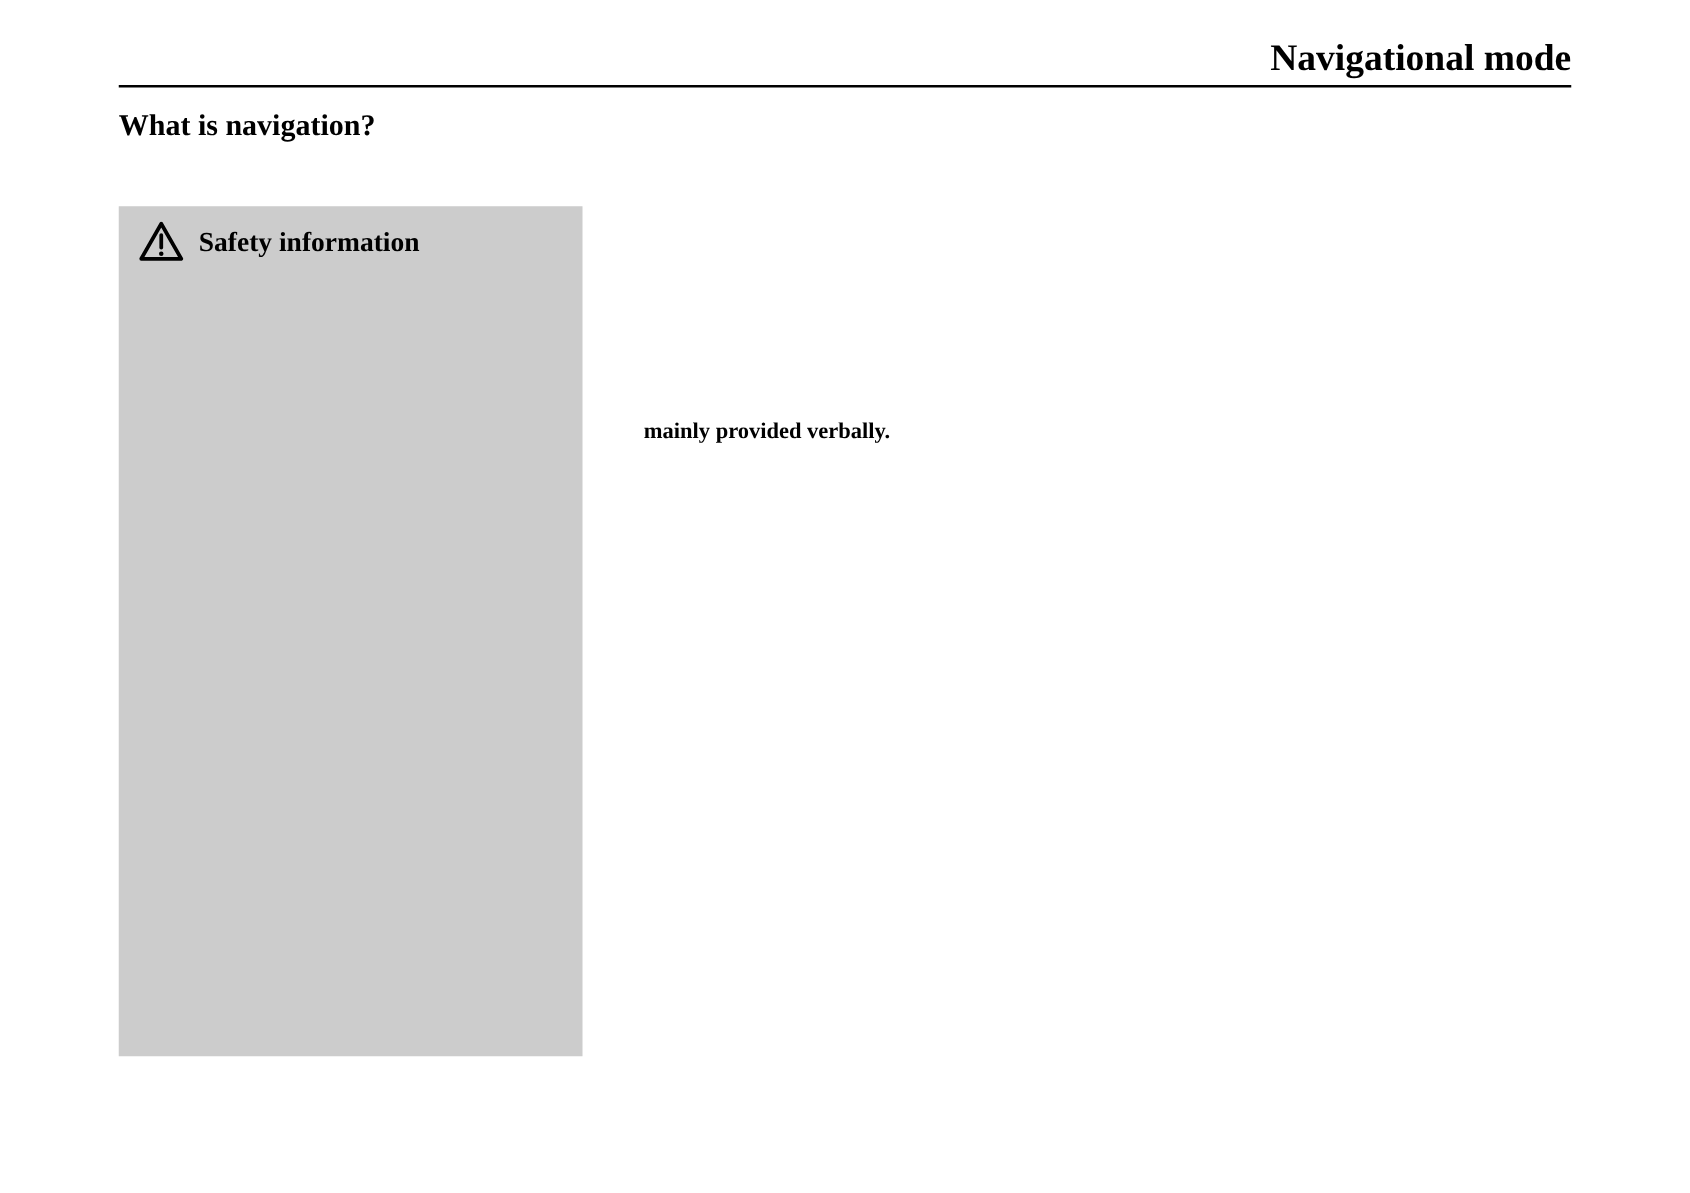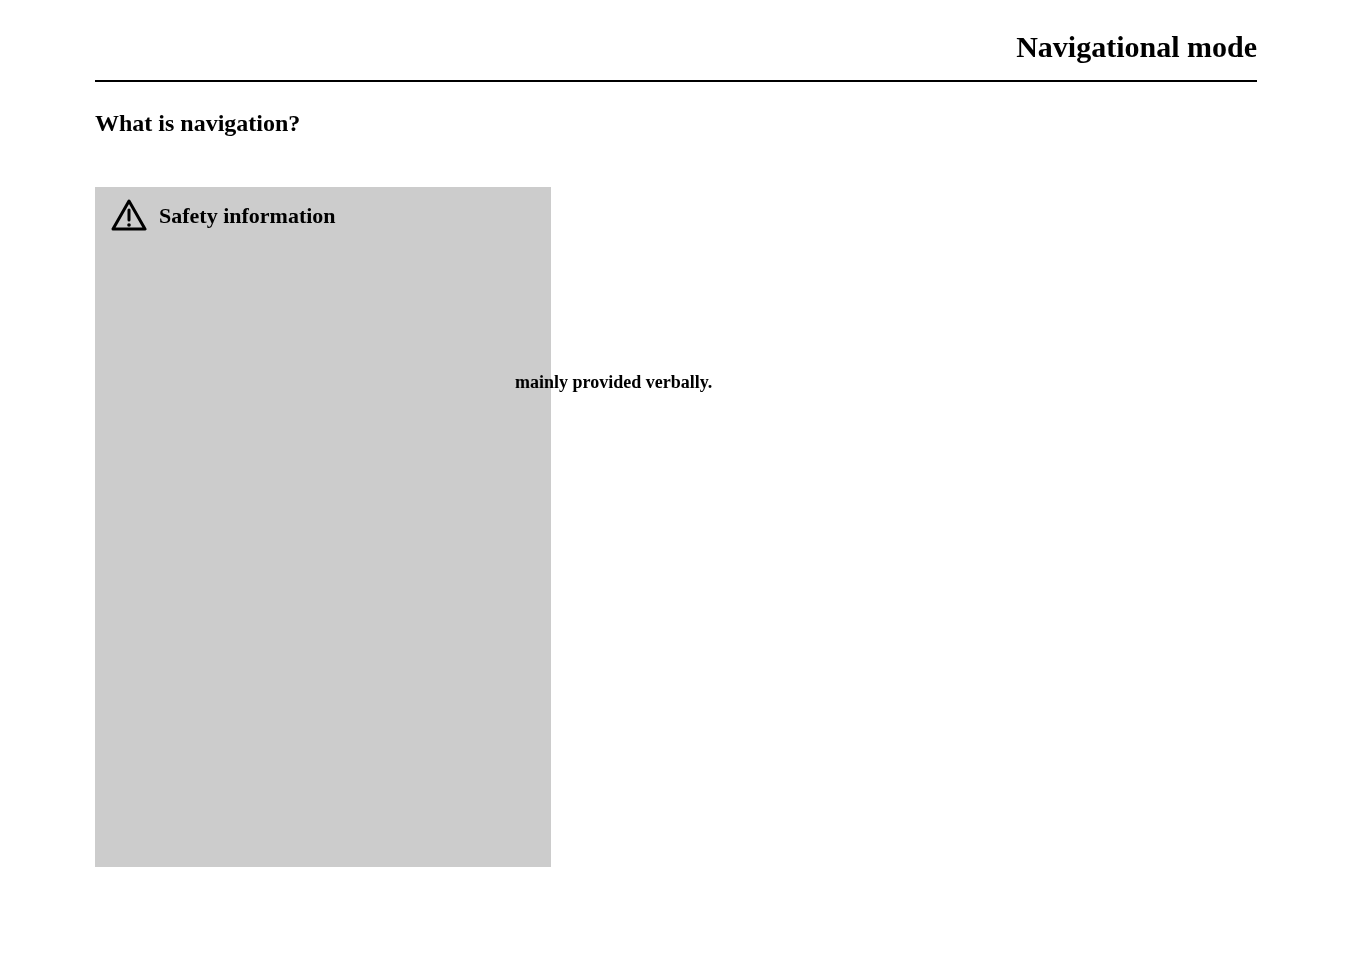--- a/index.html
+++ b/index.html
@@ -12,22 +12,22 @@
       font-family: Georgia, 'Times New Roman', serif;
       background: #ffffff;
       width: 1352px;
       height: 954px;
       padding: 30px 95px;
     }
     
     .page-header {
       text-align: right;
       border-bottom: 2px solid #000;
-      padding-bottom: 16px;
-      margin-bottom: 28px;
+      padding-bottom: 4px;
+      margin-bottom: 18px;
     }
     
     .page-header-title {
       font-size: 30px;
       font-weight: bold;
     }
     
     .content-area {
       display: flex;
       gap: 30px;
@@ -44,25 +44,24 @@
       font-weight: bold;
       margin-bottom: 20px;
     }
     
     .bold-phrase {
       font-weight: bold;
       position: absolute;
       top: 246px;
       left: 420px;
       font-size: 18px;
-      margin-top: 16px;
     }
     
     .safety-box {
-      width: 456px;
+      width: 371px;
       background: #cccccc;
       padding: 12px 16px 16px 16px;
       min-height: 680px;
     }
     
     .safety-header {
       display: flex;
       align-items: flex-start;
       gap: 12px;
       margin-bottom: 12px;

